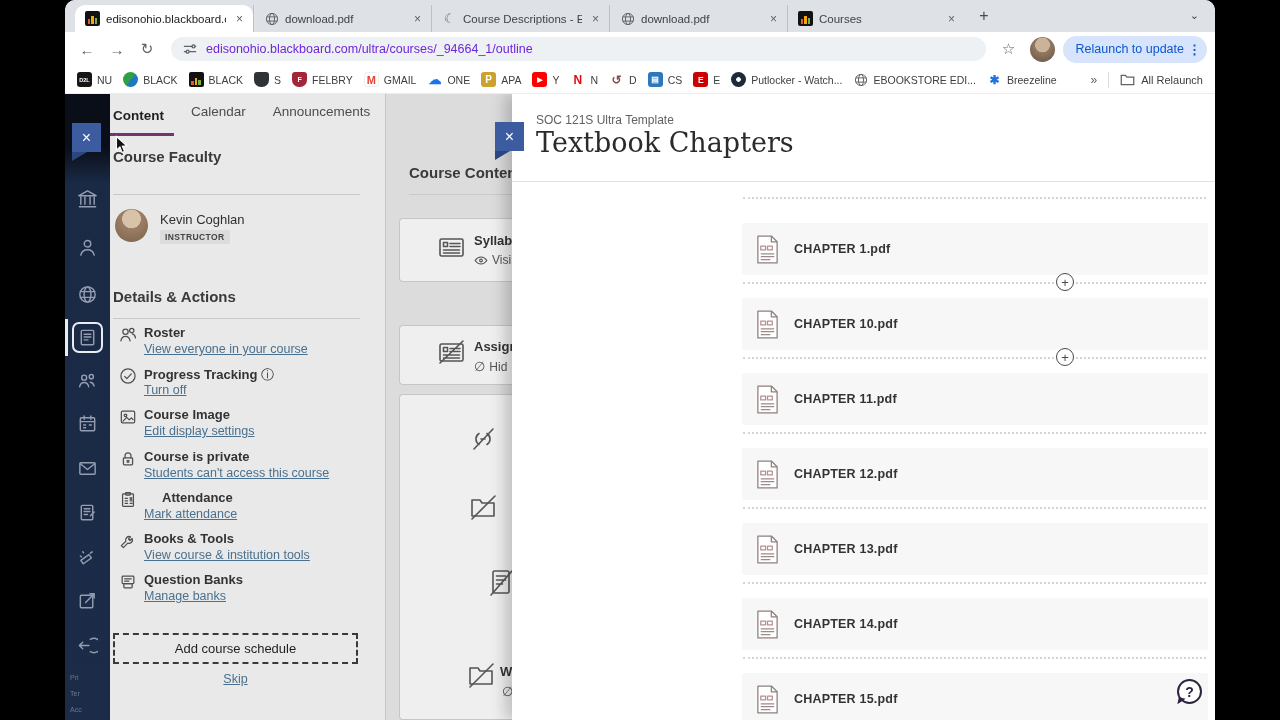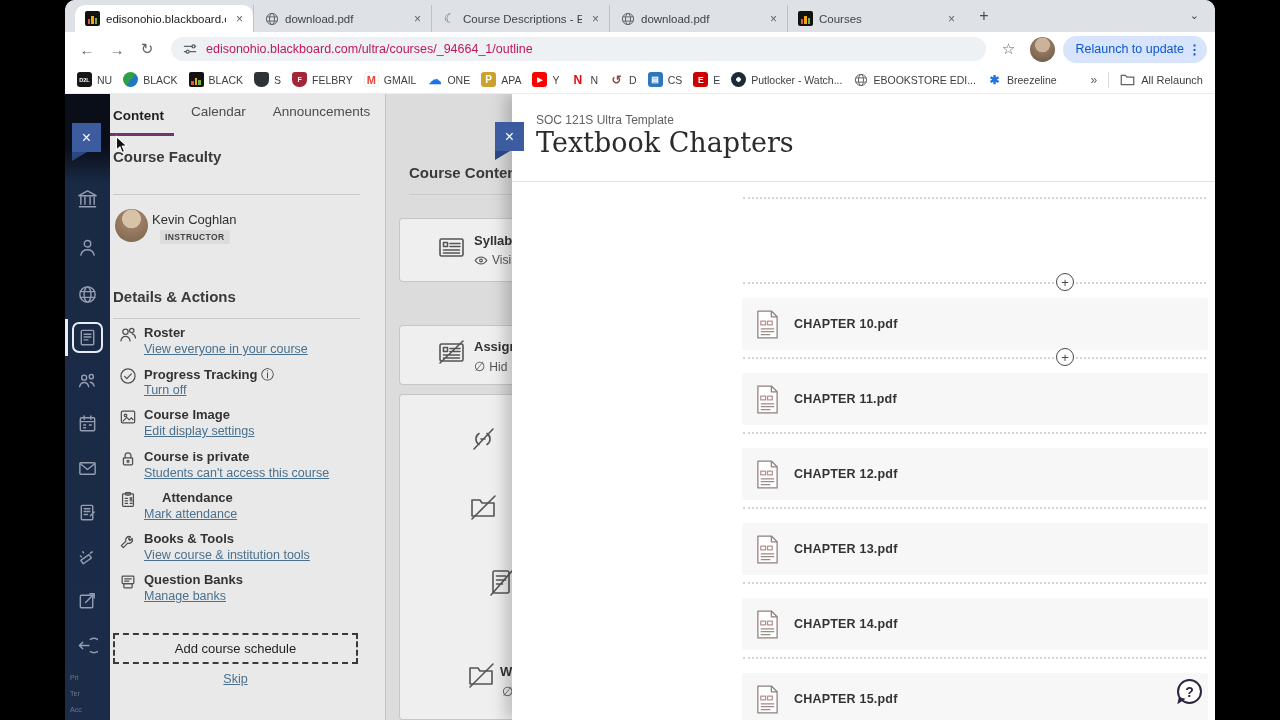--- a/index.html
+++ b/index.html
@@ -30,21 +30,21 @@
   .fav-globe { align-items:center; }
   .fav-moon { align-items:center; font-size:13px; color:#4f6f8f; }
   .newtab { width:26px; height:26px; margin:0 0 3px 6px; display:flex; align-items:center;
             justify-content:center; font-size:16px; color:#474b50; }
   .tabchev { position:absolute; right:16px; top:9px; font-size:11px; color:#44474d; }
 
   
   .toolbar { height:34px; background:#fff; display:flex; align-items:center; padding:0 8px; gap:2px; }
   .navbtn { width:28px; text-align:center; font-size:15px; color:#5f6368; }
   .omni { flex:1; height:24px; background:#eef1f4; border-radius:14px; display:flex;
-          align-items:center; padding:0 12px; gap:9px; font-size:12.5px; color:#be185d; margin:0 8px; }
+          align-items:center; padding:0 12px; gap:9px; font-size:12.5px; color:#6d28d9; margin:0 8px; }
   .tbicon { color:#5f6368; font-size:15px; width:26px; text-align:center; }
   .avatar-btn { width:25px; height:25px; border-radius:50%; margin:0 6px; flex:none;
         background:radial-gradient(circle at 50% 32%, #cbb39a 34%, #93785f 36%, #7a6450 70%, #6b584a); }
   .relaunch { height:27px; background:#d7e4fb; color:#0b57d0; border-radius:14px; display:flex;
               align-items:center; padding:0 6px 0 13px; font-size:12.5px; gap:4px; flex:none; }
   .relaunch .kb { font-size:13px; font-weight:bold; }
 
   
   .bmbar { height:28px; background:#fff; display:flex; align-items:center; padding:0 12px;
            gap:11px; font-size:10.5px; color:#3c4043; border-bottom:1px solid #ececec; }
@@ -371,21 +371,21 @@
       <div class="t active">Content</div>
       <div class="t">Calendar</div>
       <div class="t">Announcements</div>
       <div class="t">Discussions</div>
       <div class="t">Gradebook</div>
     </div>
 
     <div class="abs h15" style="left:48px;top:54px">Course Faculty</div>
     <div class="hr" style="left:48px;top:100px;width:247px"></div>
     <div class="fac-avatar"></div>
-    <div class="abs" style="left:87px;top:118px;font-size:13px;color:#2f2f2f">Kevin Coghlan</div>
+    <div class="abs" style="left:95px;top:118px;font-size:13px;color:#2f2f2f">Kevin Coghlan</div>
     <div class="badge">INSTRUCTOR</div>
 
     <div class="abs h15" style="left:48px;top:194px">Details &amp; Actions</div>
     <div class="hr" style="left:48px;top:224px;width:247px"></div>
 
     <div class="dicon" style="left:53px;top:231px"><svg viewBox="0 0 24 24">
           <circle cx="9" cy="8" r="3.2"></circle>
           <path d="M3.5 19c.7-4 2.8-5.5 5.5-5.5s4.8 1.5 5.5 5.5"></path>
           <circle cx="16.5" cy="6.5" r="2.6"></circle>
           <path d="M17 10.6c2.3.4 3.6 1.9 4 4.8"></path>
@@ -494,20 +494,34 @@
         </div>
     </div>
 
     <div class="peek">
       <div class="peeklabel">SOC 121S Ultra Template</div>
       <div class="peektitle">Textbook Chapters</div>
       <div class="peekhr"></div>
 
       <div class="dotline" style="top:103px"></div>
 
+      <div class="chrow" style="top:129px">
+        <svg class="chicon" viewBox="0 0 26 30" fill="#fff" stroke="#8f7f7f" stroke-width="1.3" stroke-linejoin="round">
+            <path d="M3 1h14l6 6v22H3z"></path>
+            <path d="M17 1v6h6" fill="none"></path>
+            <g stroke="#b59090">
+              <rect x="6" y="11.5" width="5" height="4" fill="none"></rect>
+              <rect x="13" y="11.5" width="5" height="4" fill="none"></rect>
+            </g>
+            <g stroke="#9b8b8b">
+              <path d="M6 19.5h14M6 22.5h14M6 25.5h10" fill="none"></path>
+            </g>
+          </svg>
+        <span class="chlabel">CHAPTER 1.pdf</span>
+      </div>
       <div class="dotline" style="top:188px"></div>
       <div class="plusbtn" style="left:544px;top:179px">+</div>
 
       <div class="chrow" style="top:204px">
         <svg class="chicon" viewBox="0 0 26 30" fill="#fff" stroke="#8f7f7f" stroke-width="1.3" stroke-linejoin="round">
             <path d="M3 1h14l6 6v22H3z"></path>
             <path d="M17 1v6h6" fill="none"></path>
             <g stroke="#b59090">
               <rect x="6" y="11.5" width="5" height="4" fill="none"></rect>
               <rect x="13" y="11.5" width="5" height="4" fill="none"></rect>

